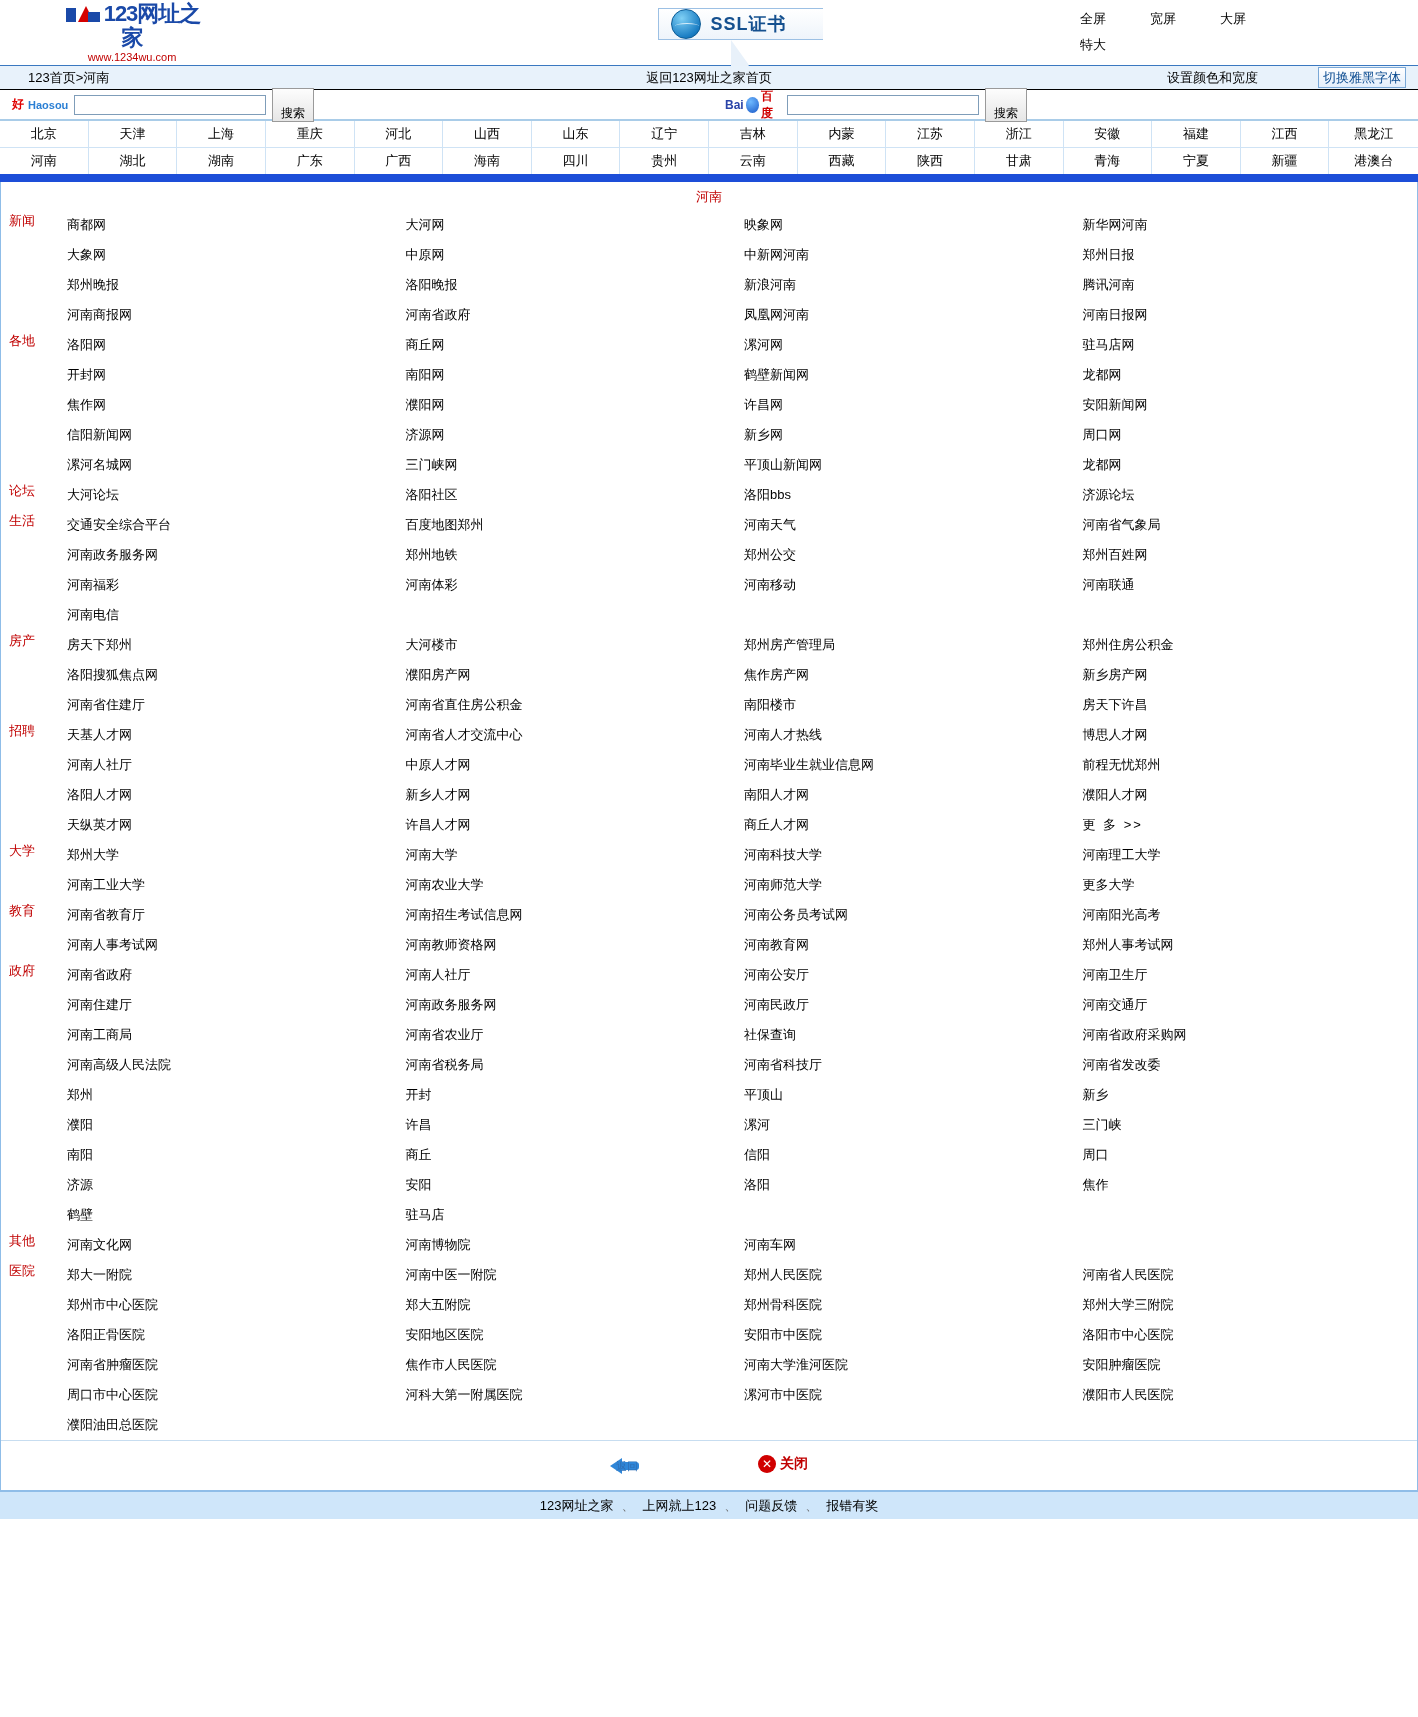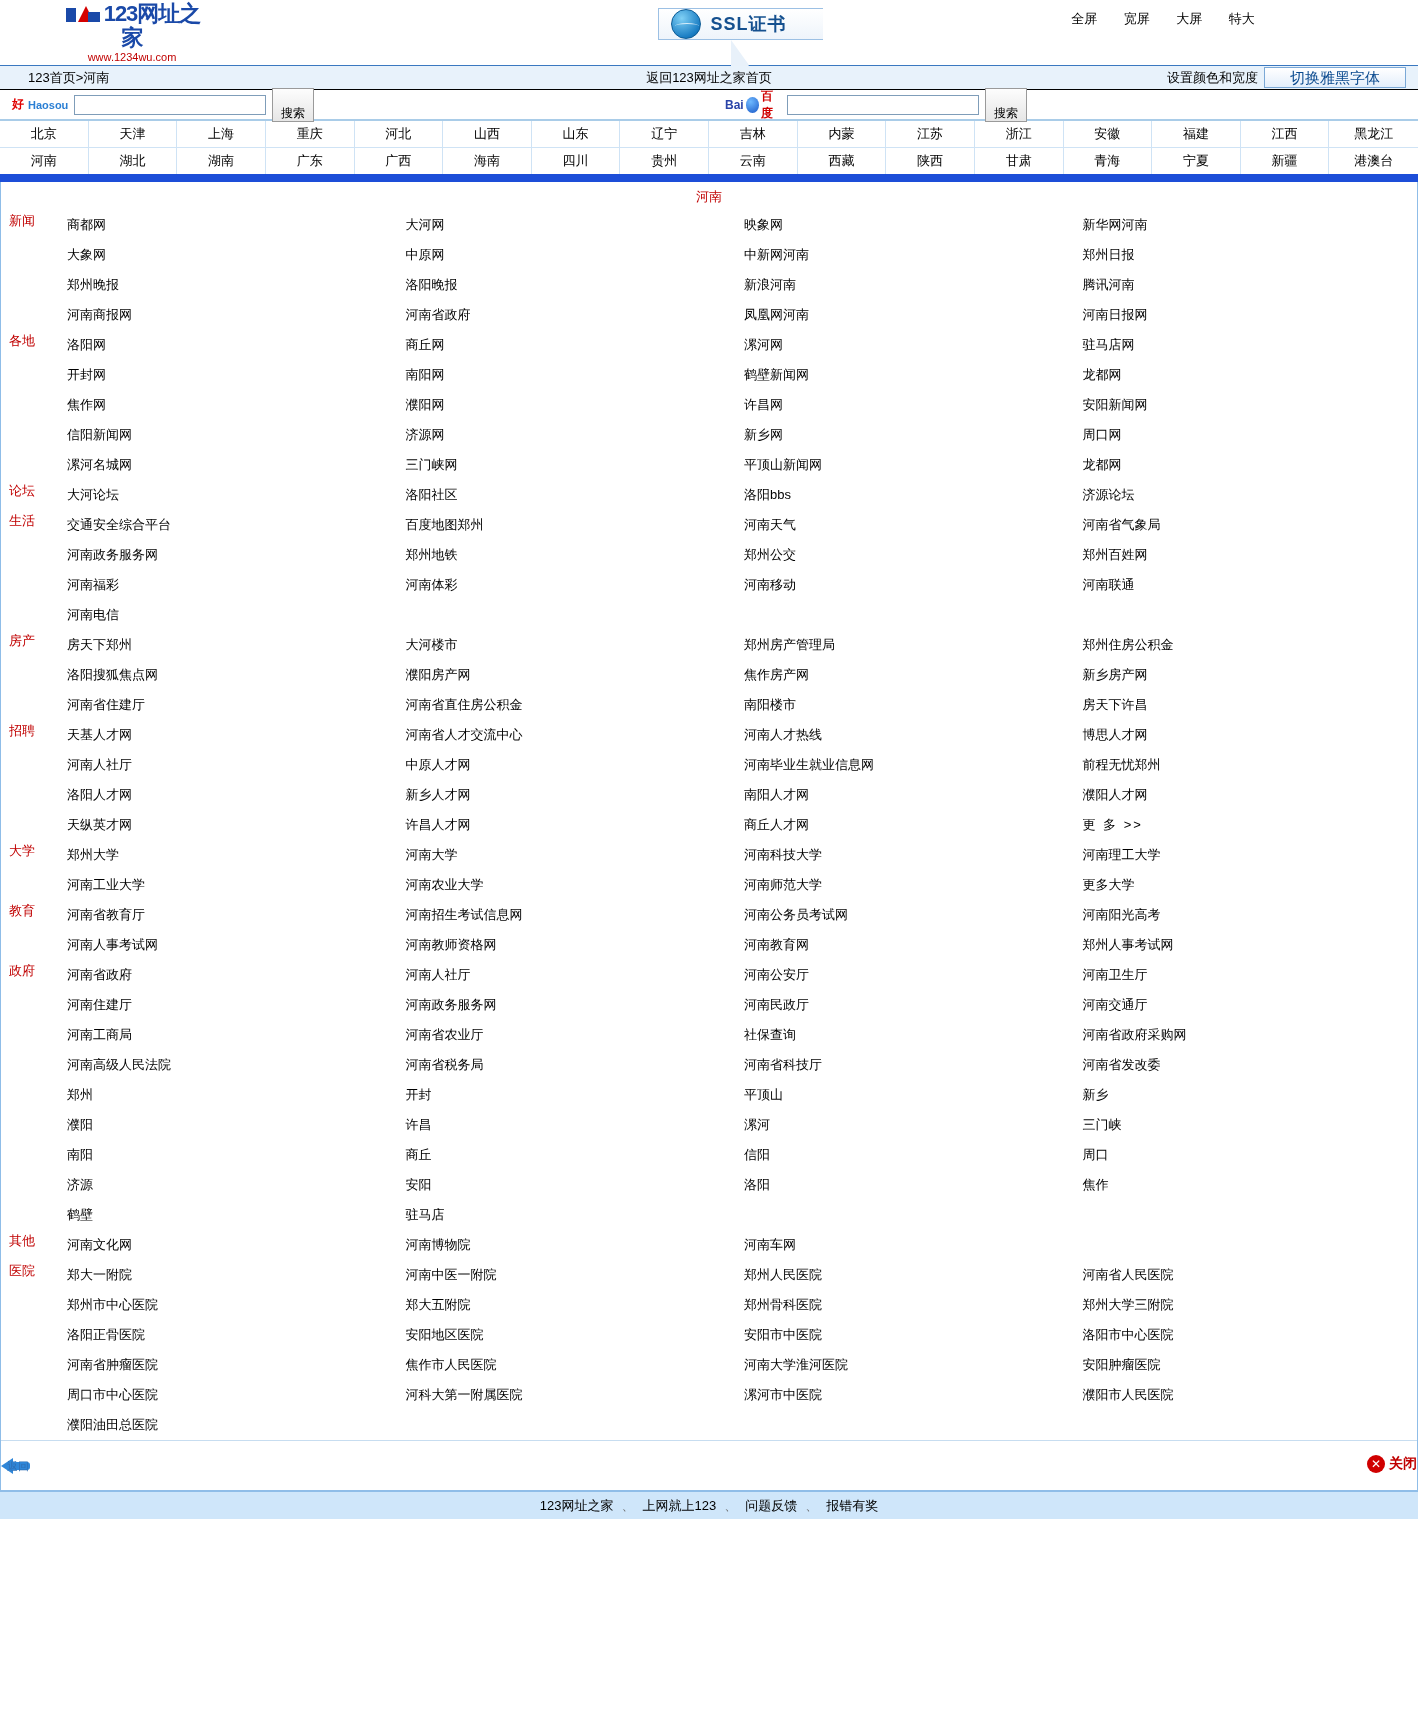--- a/index.html
+++ b/index.html
@@ -107,21 +107,21 @@
     margin-left: -18px;
     padding-left: 30px;
   }
   .ad-right span { margin: 0 10px; }
   .screensize {
     position: absolute;
     right: 150px;
     top: 10px;
     width: 210px;
     display: grid;
-    grid-template-columns: 1fr 1fr 1fr 1fr;
+    grid-template-columns: 1fr 1fr 1fr;
     row-gap: 8px;
     text-align: center;
     font-size: 13px;
   }
   .screensize a { color: #000; text-decoration: none; cursor: pointer; }
 
   
   .navstrip {
     height: 24px;
     background: #e8f2fb;
@@ -141,22 +141,22 @@
   .setcolor {
     position: absolute;
     right: 160px;
     color: #000;
   }
   .switchfont {
     position: absolute;
     right: 12px;
     top: 1px;
     height: 21px;
-    padding: 0 25px;
-    font-size: 15px;
+    padding: 0 4px;
+    font-size: 13px;
     background: linear-gradient(#ffffff,#e3eefb);
     border: 1px solid #7aa8d6;
     color: #0a4a8f;
     line-height: 19px;
     cursor: pointer;
   }
 
   
   .searchrow {
     height: 30px;
@@ -264,21 +264,21 @@
     white-space: nowrap;
     overflow: hidden;
     cursor: pointer;
   }
   .lk.more { letter-spacing: 2px; }
 
   
   .actions {
     border-top: 1px solid #c7ddf0;
     display: flex;
-    justify-content: space-between;
+    justify-content: center;
     align-items: center;
     gap: 120px;
     padding: 12px 0 10px;
     background: #fff;
   }
   .act {
     display: flex;
     align-items: center;
     font-size: 14px;
     cursor: pointer;

